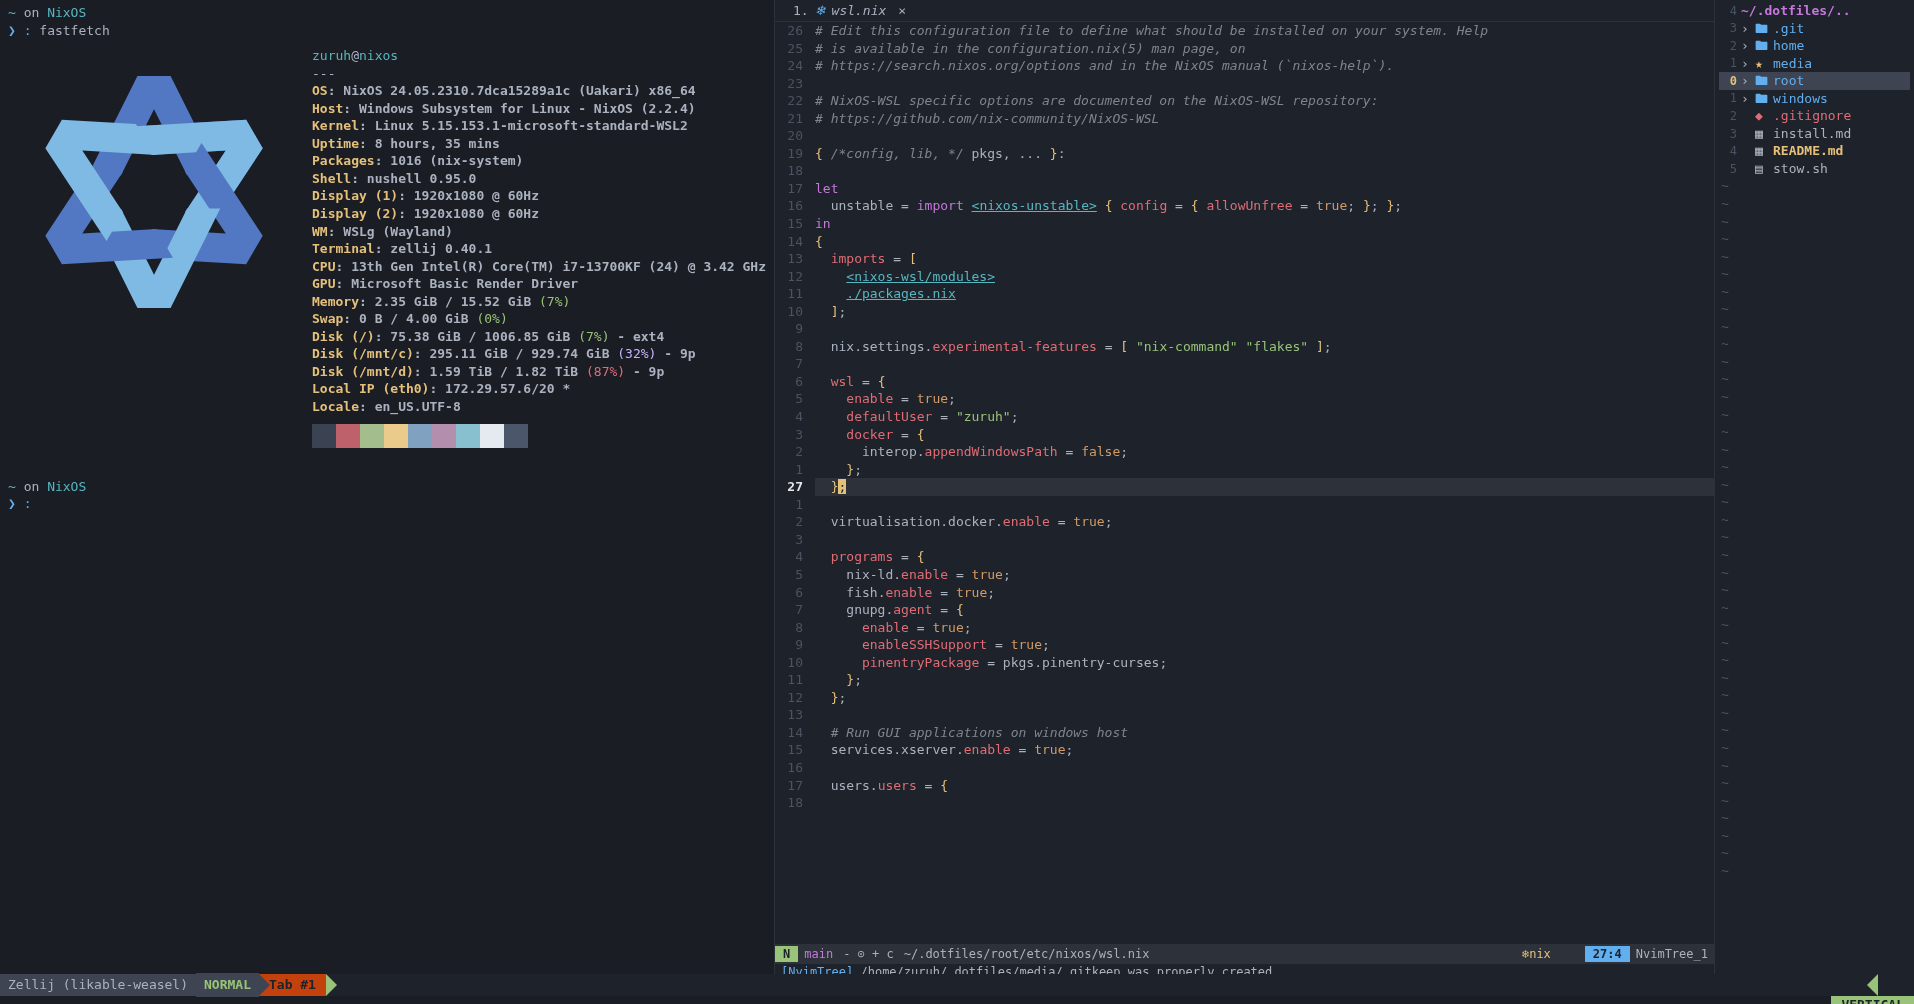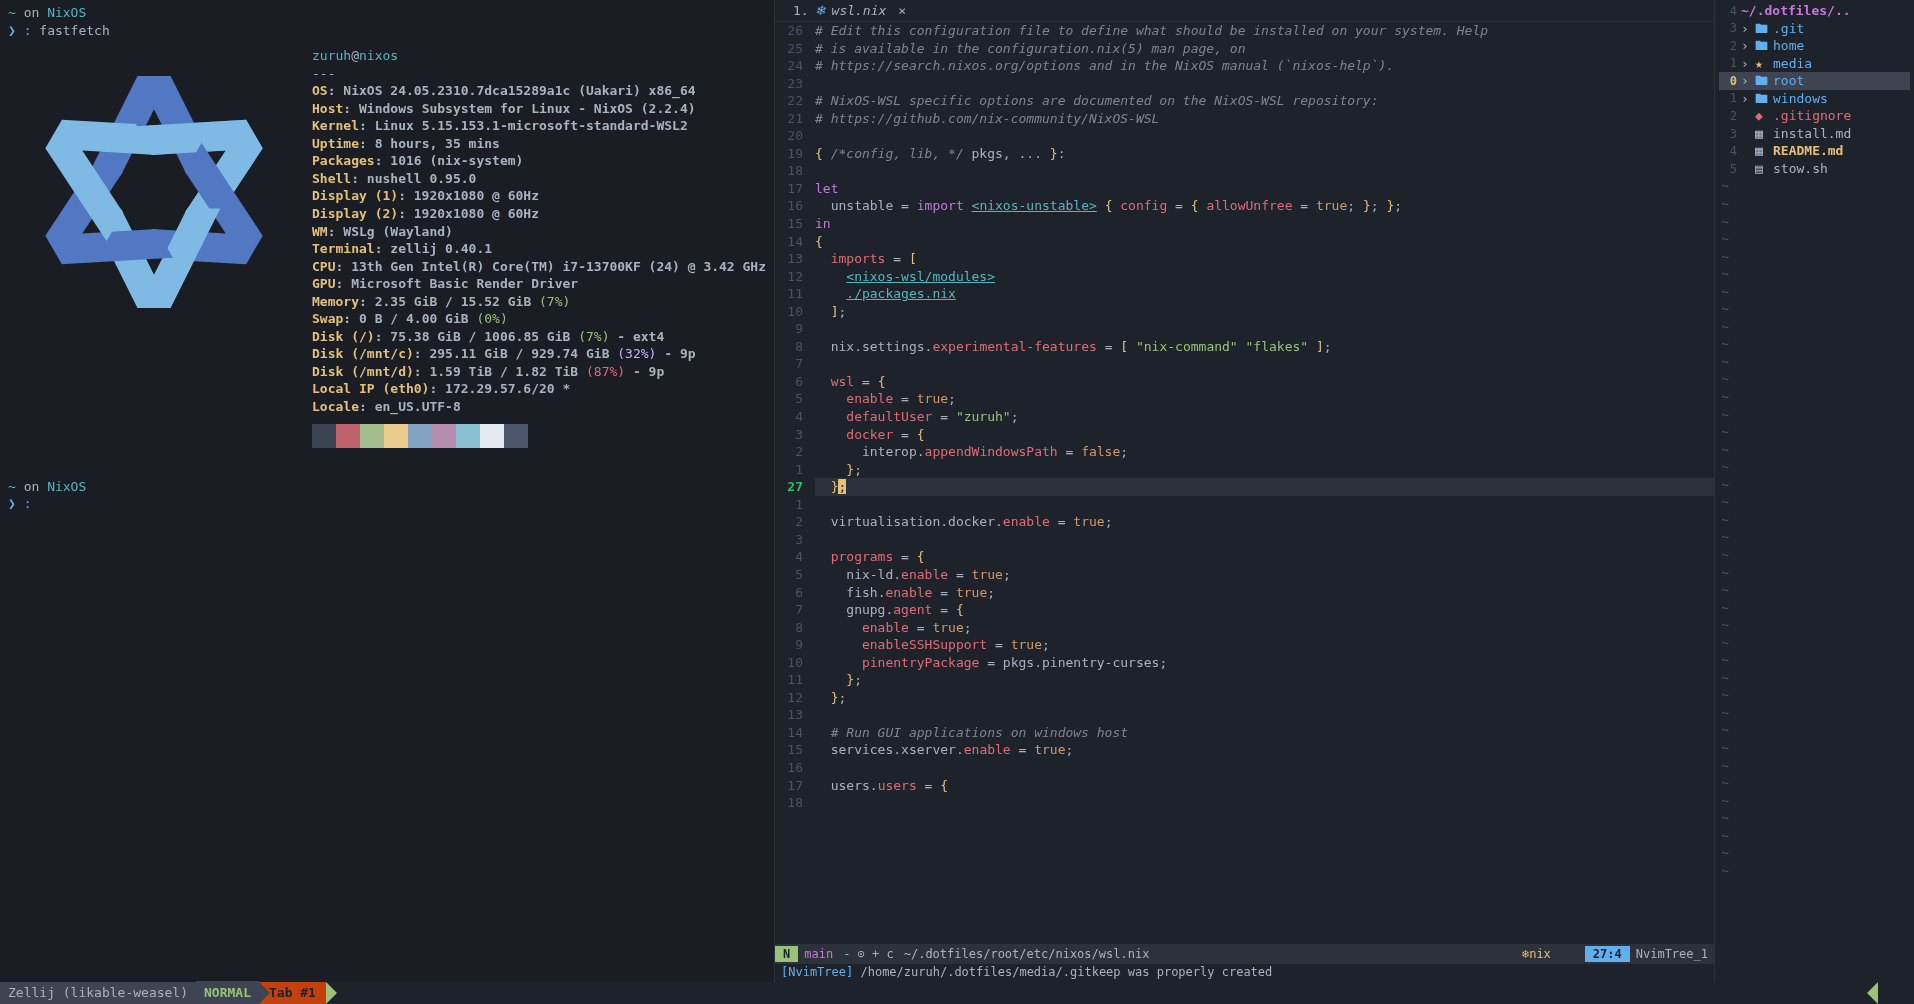--- a/index.html
+++ b/index.html
@@ -47,21 +47,21 @@
 .color-block { width: 24px; height: 24px; }
 
 .tab-bar { display: flex; background: #1e222a; height: 22px; align-items: center; padding-left: 8px; border-bottom: 1px solid #2c313a; }
 .tab { display: flex; align-items: center; gap: 6px; padding: 0 10px; color: #abb2bf; font-style: italic; }
 .tab-num { color: #abb2bf; font-style: normal; }
 .tab-icon { color: #61afef; }
 .tab-close { color: #abb2bf; margin-left: 6px; cursor: pointer; }
 
 .code-area { flex: 1; display: flex; overflow: hidden; font-size: 13px; }
 .gutter { width: 36px; text-align: right; padding-right: 8px; color: #4b5263; user-select: none; }
-.gutter .cur { color: #22c55e; font-weight: bold; }
+.gutter .cur { color: #e5e5e5; font-weight: bold; }
 .code-lines { flex: 1; padding-left: 4px; }
 .code-line { white-space: pre; }
 .cur-line { background: #2c313a; }
 
 .c-comment { color: #7f848e; font-style: italic; }
 .c-keyword { color: #c678dd; }
 .c-string { color: #98c379; }
 .c-punct { color: #abb2bf; }
 .c-ident { color: #abb2bf; }
 .c-attr { color: #e06c75; }
@@ -93,21 +93,21 @@
 .tree-name.special { color: #e5c07b; font-weight: bold; }
 .tree-name.git { color: #e06c75; }
 .tree-tilde { color: #4b5263; }
 .tree-header { color: #c678dd; font-weight: bold; }
 .icon-folder { color: #61afef; }
 .icon-md { color: #abb2bf; }
 .icon-git { color: #e06c75; }
 .icon-sh { color: #abb2bf; }
 .icon-star { color: #e5c07b; }
 
-.bottom-bar { position: absolute; bottom: 0; left: 0; right: 0; height: 22px; display: flex; align-items: center; background: #1e222a; }
+.bottom-bar { position: absolute; bottom: 8px; left: 0; right: 0; height: 22px; display: flex; align-items: center; background: #1e222a; }
 .bb-left { display: flex; align-items: center; height: 100%; }
 .bb-zellij { background: #3e4451; color: #abb2bf; padding: 0 8px; height: 100%; display: flex; align-items: center; }
 .bb-normal { background: #3e4451; color: #98c379; padding: 12px 8px; height: 100%; display: flex; align-items: center; font-weight: bold; }
 .bb-tab { background: #c2410c; color: #1e222a; padding: 0 10px; height: 100%; display: flex; align-items: center; font-weight: bold; }
 .bb-arrow { width: 0; height: 0; border-top: 11px solid transparent; border-bottom: 11px solid transparent; }
 .bb-arrow.a1 { border-left: 11px solid #3e4451; position: relative; z-index: 1; margin-right: -11px; }
 .bb-arrow.a2 { border-left: 11px solid #98c379; }
 .bb-right { margin-left: auto; display: flex; align-items: center; height: 100%; flex-direction: column; }
 .bb-vert { background: #98c379; color: #1e222a; padding: 0 10px; height: 100%; display: flex; align-items: center; font-weight: bold; }
 .bb-arrow-r { width: 0; height: 0; border-top: 11px solid transparent; border-bottom: 11px solid transparent; border-right: 11px solid #98c379; }

